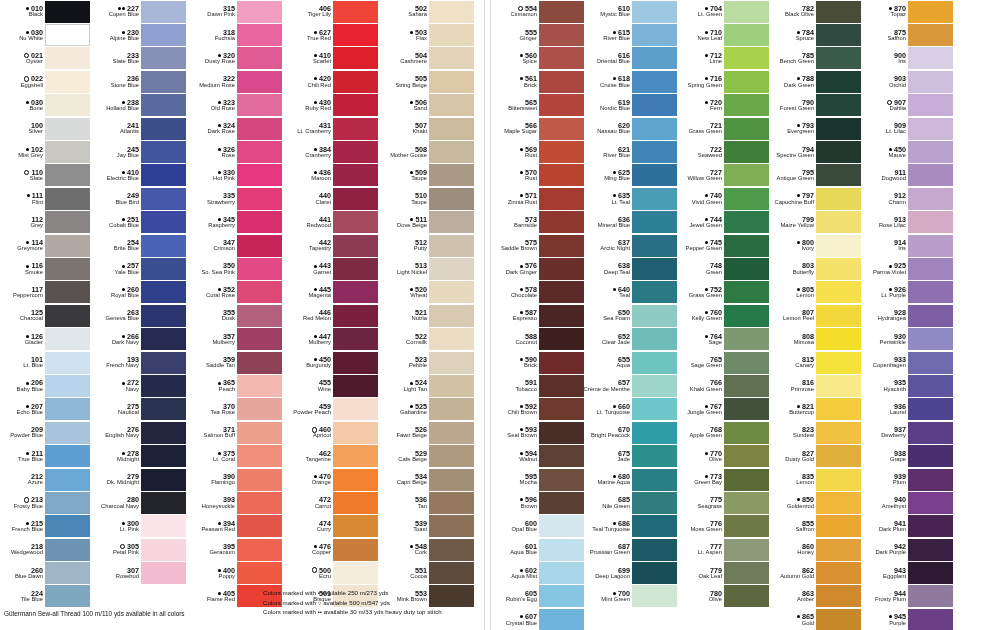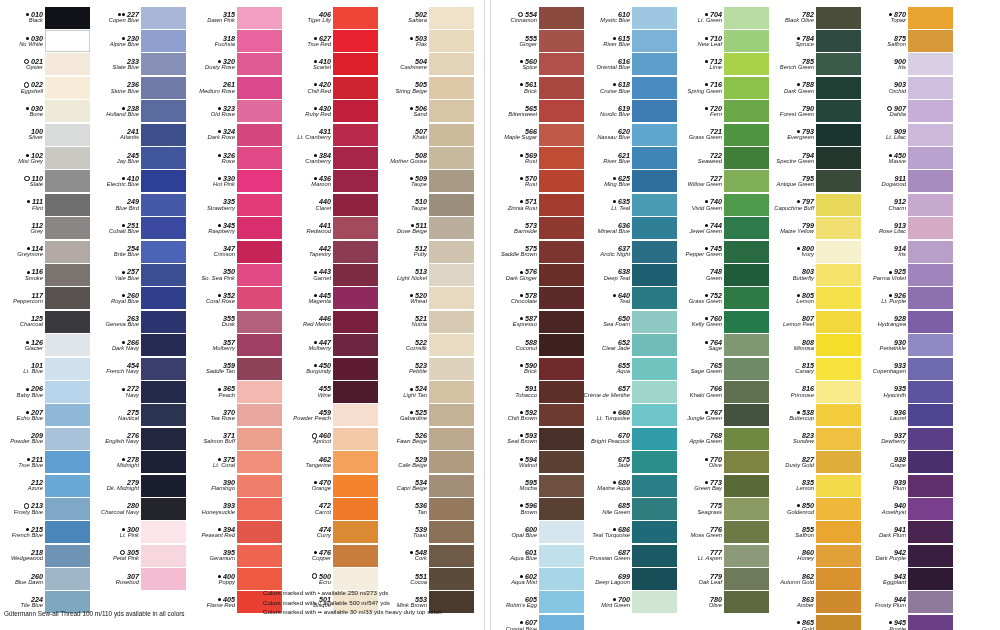--- a/index.html
+++ b/index.html
@@ -1,18 +1,18 @@
 <!DOCTYPE html>
 <html><head>
 <meta charset="utf-8">
 <style>
   html,body{margin:0;padding:0;background:#ffffff;}
   body{width:1000px;height:630px;font-family:"Liberation Sans",sans-serif;overflow:hidden;}
   #sheet{position:relative;width:1000px;height:630px;}
-  .col{position:absolute;top:6px;width:88px;font-style:italic;}
+  .col{position:absolute;top:0;width:88px;}
   .swatchrow{display:flex;align-items:stretch;height:23.4px;margin:0;}
   .lbl{width:41px;text-align:right;padding-right:2px;font-size:6.4px;line-height:1.0;color:#111;
        display:flex;flex-direction:column;justify-content:center;align-items:flex-end;}
   .num{font-weight:bold;font-size:7.2px;letter-spacing:0;}
   .nm{font-size:5.8px;color:#222;white-space:nowrap;}
   .sw{width:45px;height:22px;align-self:center;}
   .dot{display:inline-block;width:3px;height:3px;border-radius:50%;background:#000;margin-right:1px;vertical-align:middle;}
   .circ{display:inline-block;width:3.4px;height:3.4px;border-radius:50%;border:0.7px solid #000;background:#fff;margin-right:1px;vertical-align:middle;}
   .marks{display:inline-flex;align-items:center;justify-content:flex-end;gap:0.5px;height:4px;}
   .numline{display:flex;align-items:center;justify-content:flex-end;gap:1px;}
@@ -469,21 +469,21 @@
             </span>
             <span class="num">266</span>
           </div>
           <div class="nm">Dark Navy</div>
         </div>
         <div class="sw" style="background: rgb(36, 42, 82);"></div>
       </div>
       <div class="swatchrow">
         <div class="lbl">
           <div class="numline">
-            <span class="num">454</span>
+            <span class="num">193</span>
           </div>
           <div class="nm">French Navy</div>
         </div>
         <div class="sw" style="background: rgb(58, 63, 110);"></div>
       </div>
       <div class="swatchrow">
         <div class="lbl">
           <div class="numline">
             <span class="marks">
               <span class="dot"></span>
@@ -603,21 +603,21 @@
             </span>
             <span class="num">320</span>
           </div>
           <div class="nm">Dusty Rose</div>
         </div>
         <div class="sw" style="background: rgb(224, 90, 147);"></div>
       </div>
       <div class="swatchrow">
         <div class="lbl">
           <div class="numline">
-            <span class="num">261</span>
+            <span class="num">322</span>
           </div>
           <div class="nm">Medium Rose</div>
         </div>
         <div class="sw" style="background: rgb(217, 73, 140);"></div>
       </div>
       <div class="swatchrow">
         <div class="lbl">
           <div class="numline">
             <span class="marks">
               <span class="dot"></span>
@@ -2391,21 +2391,21 @@
           <div class="nm">Primrose</div>
         </div>
         <div class="sw" style="background: rgb(248, 234, 136);"></div>
       </div>
       <div class="swatchrow">
         <div class="lbl">
           <div class="numline">
             <span class="marks">
               <span class="dot"></span>
             </span>
-            <span class="num">538</span>
+            <span class="num">821</span>
           </div>
           <div class="nm">Buttercup</div>
         </div>
         <div class="sw" style="background: rgb(242, 204, 58);"></div>
       </div>
       <div class="swatchrow">
         <div class="lbl">
           <div class="numline">
             <span class="num">823</span>
           </div>

